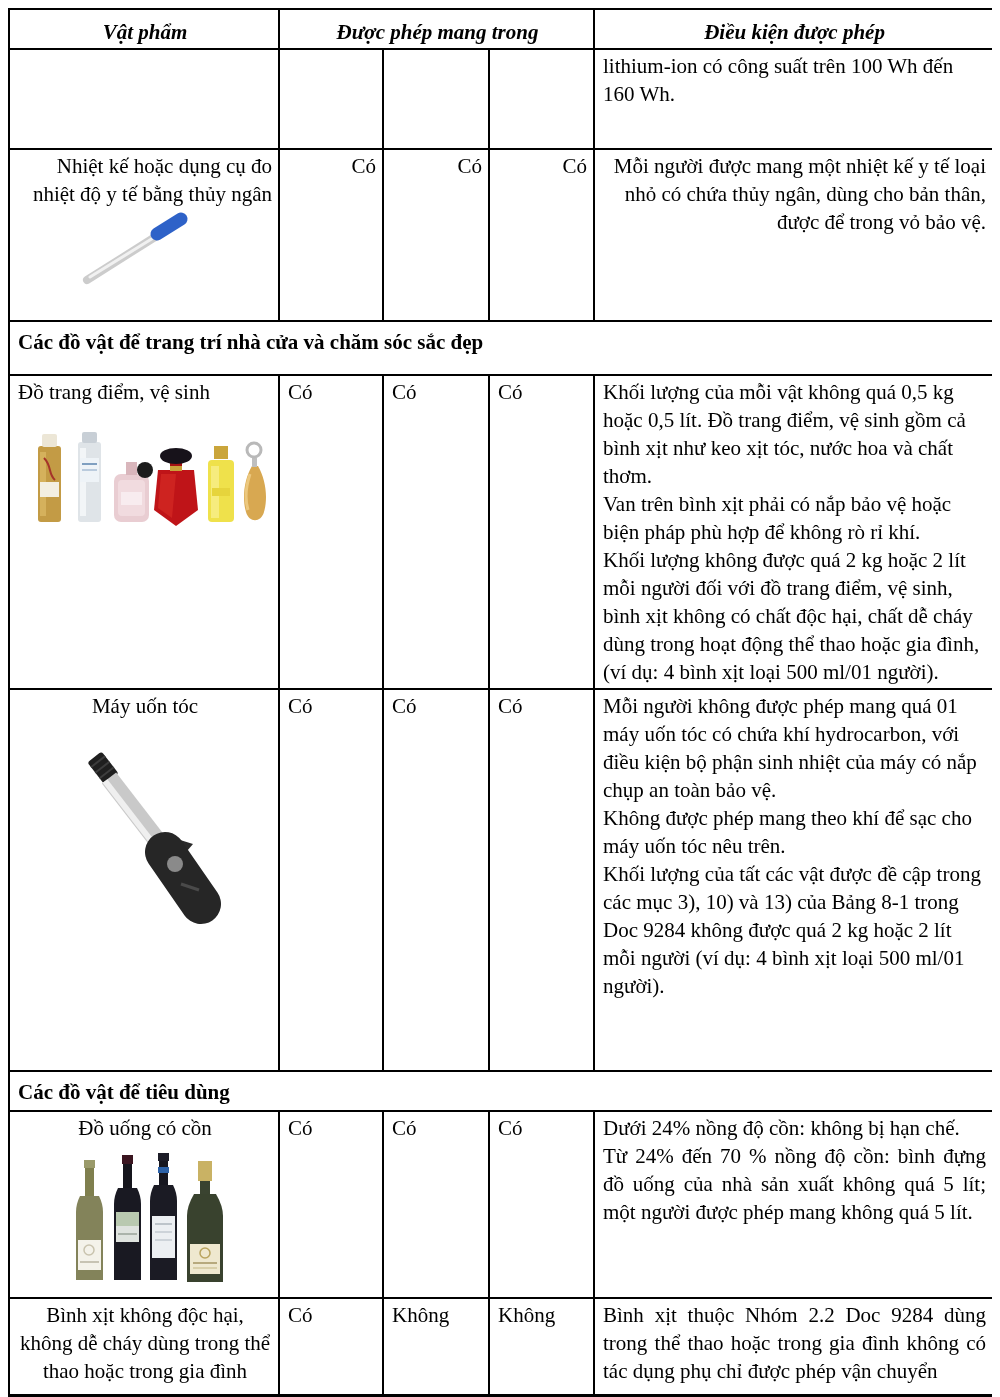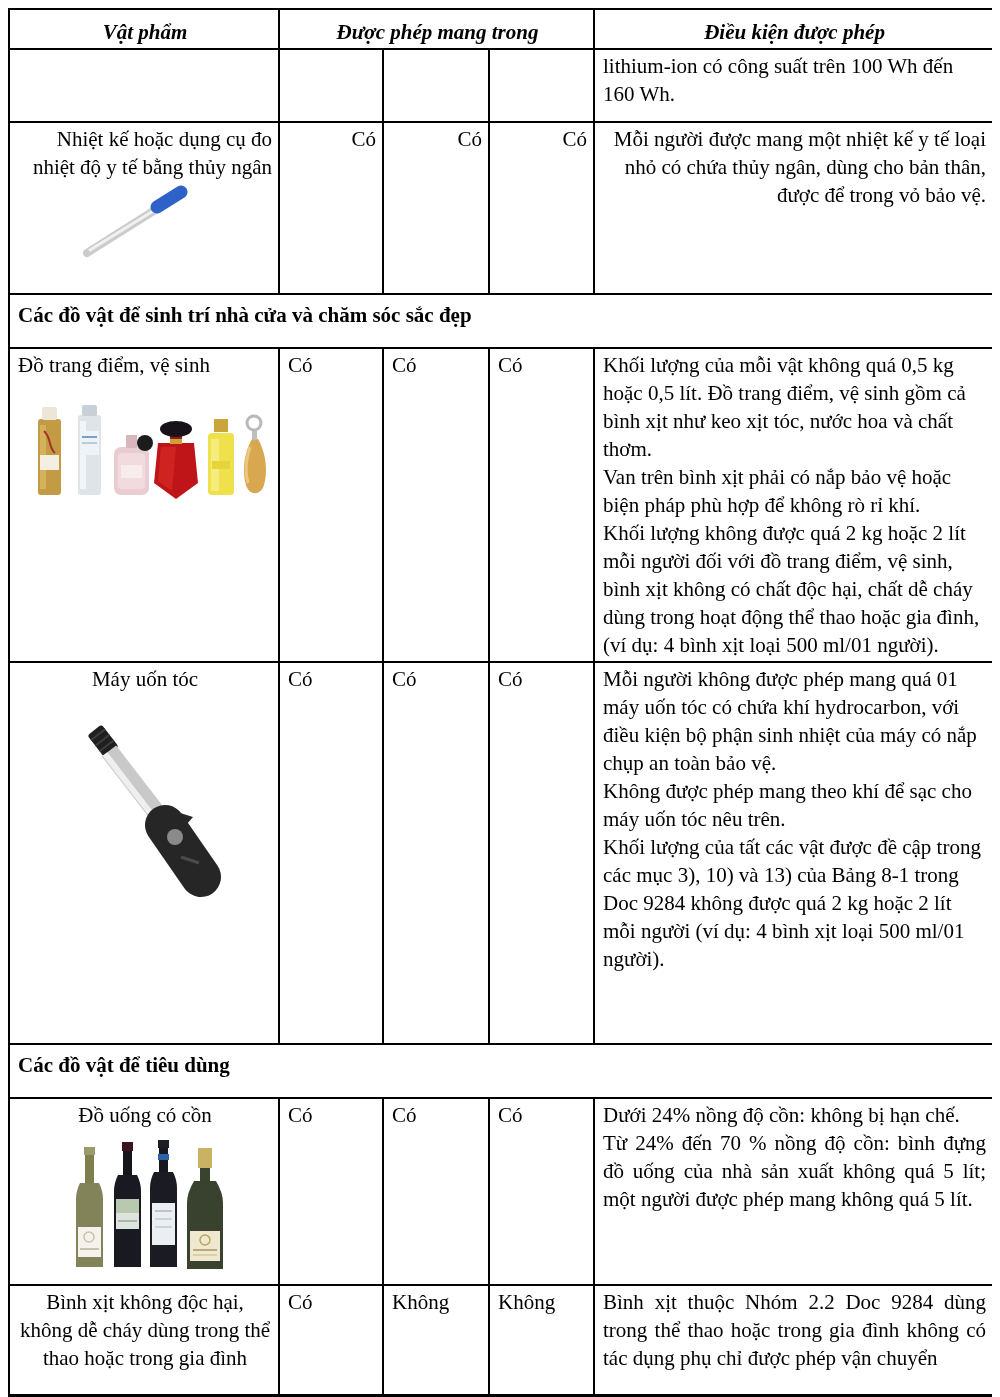--- a/index.html
+++ b/index.html
@@ -49,26 +49,26 @@
   }
   .section-cell {
     font-weight: bold;
     padding-top: 6px !important;
   }
   .center { text-align: center; }
   .cond { white-space: pre-wrap; }
   .justify { text-align: justify; margin-left: 7px; }
   .r1 { height: 36px; }
   .r2 { height: 51px; }
-  .r3 { height: 73px; }
+  .r3 { height: 100px; }
   .r4 { height: 172px; text-align: right; }
   .r5 { height: 54px; }
   .r6 { height: 268px; }
   .r7 { height: 382px; }
-  .r8 { height: 54px; }
+  .r8 { height: 40px; }
   .r9 { height: 144px; }
   .r10 { height: 150px; }
   .img-wrap { text-align: center; }
   .bottom-line {
     position: absolute;
     left: 0; right: 0; bottom: 0;
     height: 3px;
     background: #000000;
   }
 </style>
@@ -113,21 +113,21 @@
             </svg>
           </div>
         </td>
         <td>Có</td>
         <td>Có</td>
         <td>Có</td>
         <td class="cond">Mỗi người được mang một nhiệt kế y tế loại nhỏ có chứa thủy ngân, dùng cho bản thân, được để trong vỏ bảo vệ.</td>
       </tr>
 
       <tr class="r5">
-        <td class="section-cell" colspan="5">Các đồ vật để sinh trí nhà cửa và chăm sóc sắc đẹp</td>
+        <td class="section-cell" colspan="5">Các đồ vật để trang trí nhà cửa và chăm sóc sắc đẹp</td>
       </tr>
 
       <tr class="r6">
         <td>
           <div>Đồ trang điểm, vệ sinh</div>
           <div class="img-wrap" style="margin-top:12px;">
             <svg width="246" height="112" viewBox="0 0 246 112">
 
               <rect x="16" y="28" width="23" height="76" rx="3" fill="#c39b45"></rect>
               <rect x="18" y="34" width="6" height="64" fill="#d9b661" opacity="0.8"></rect>

